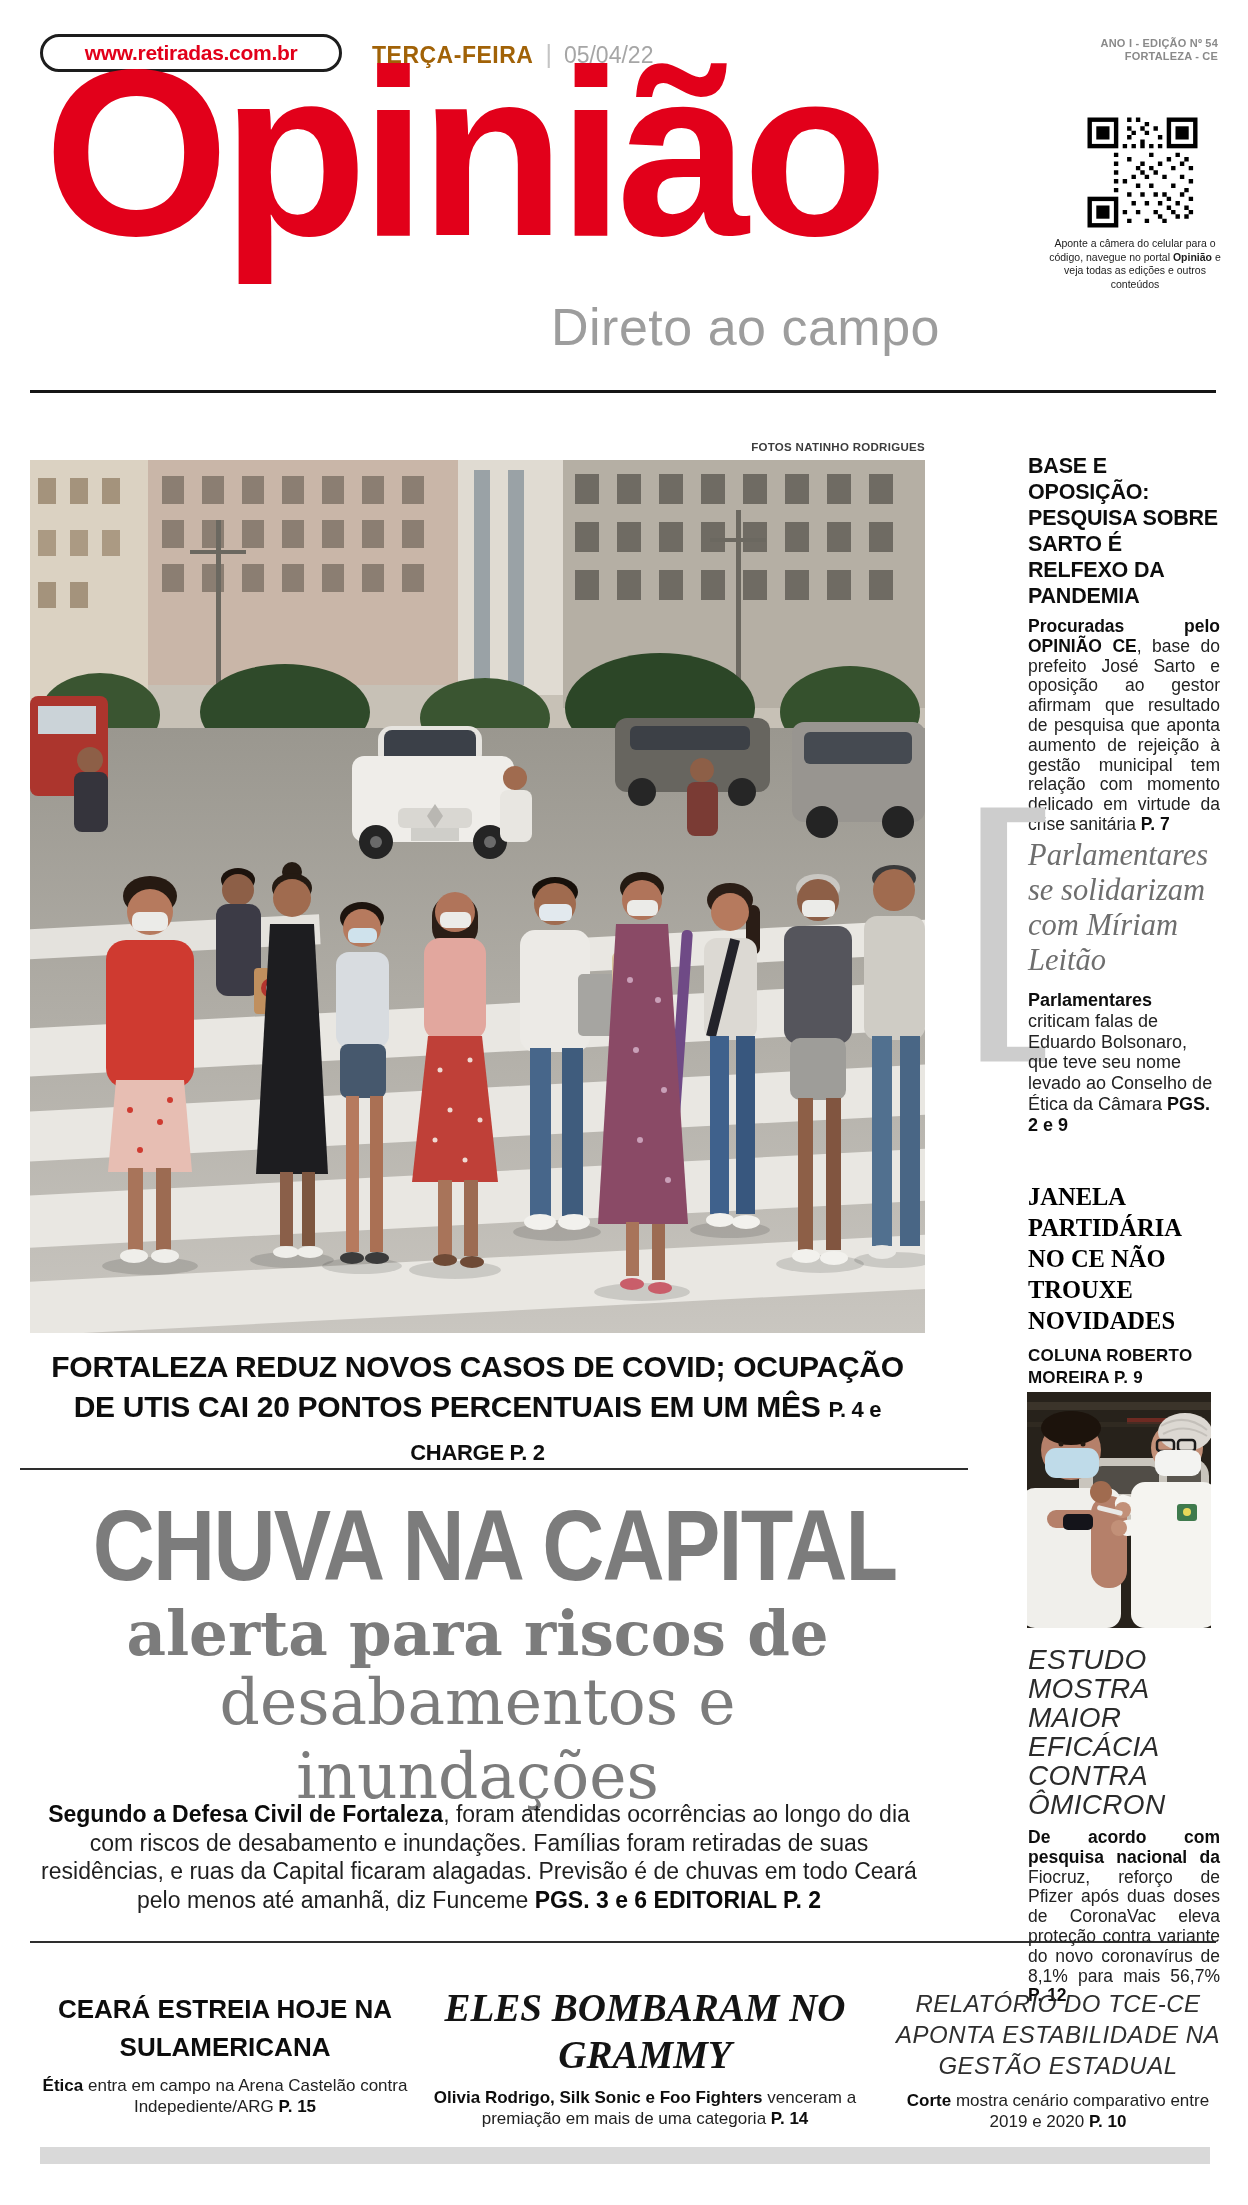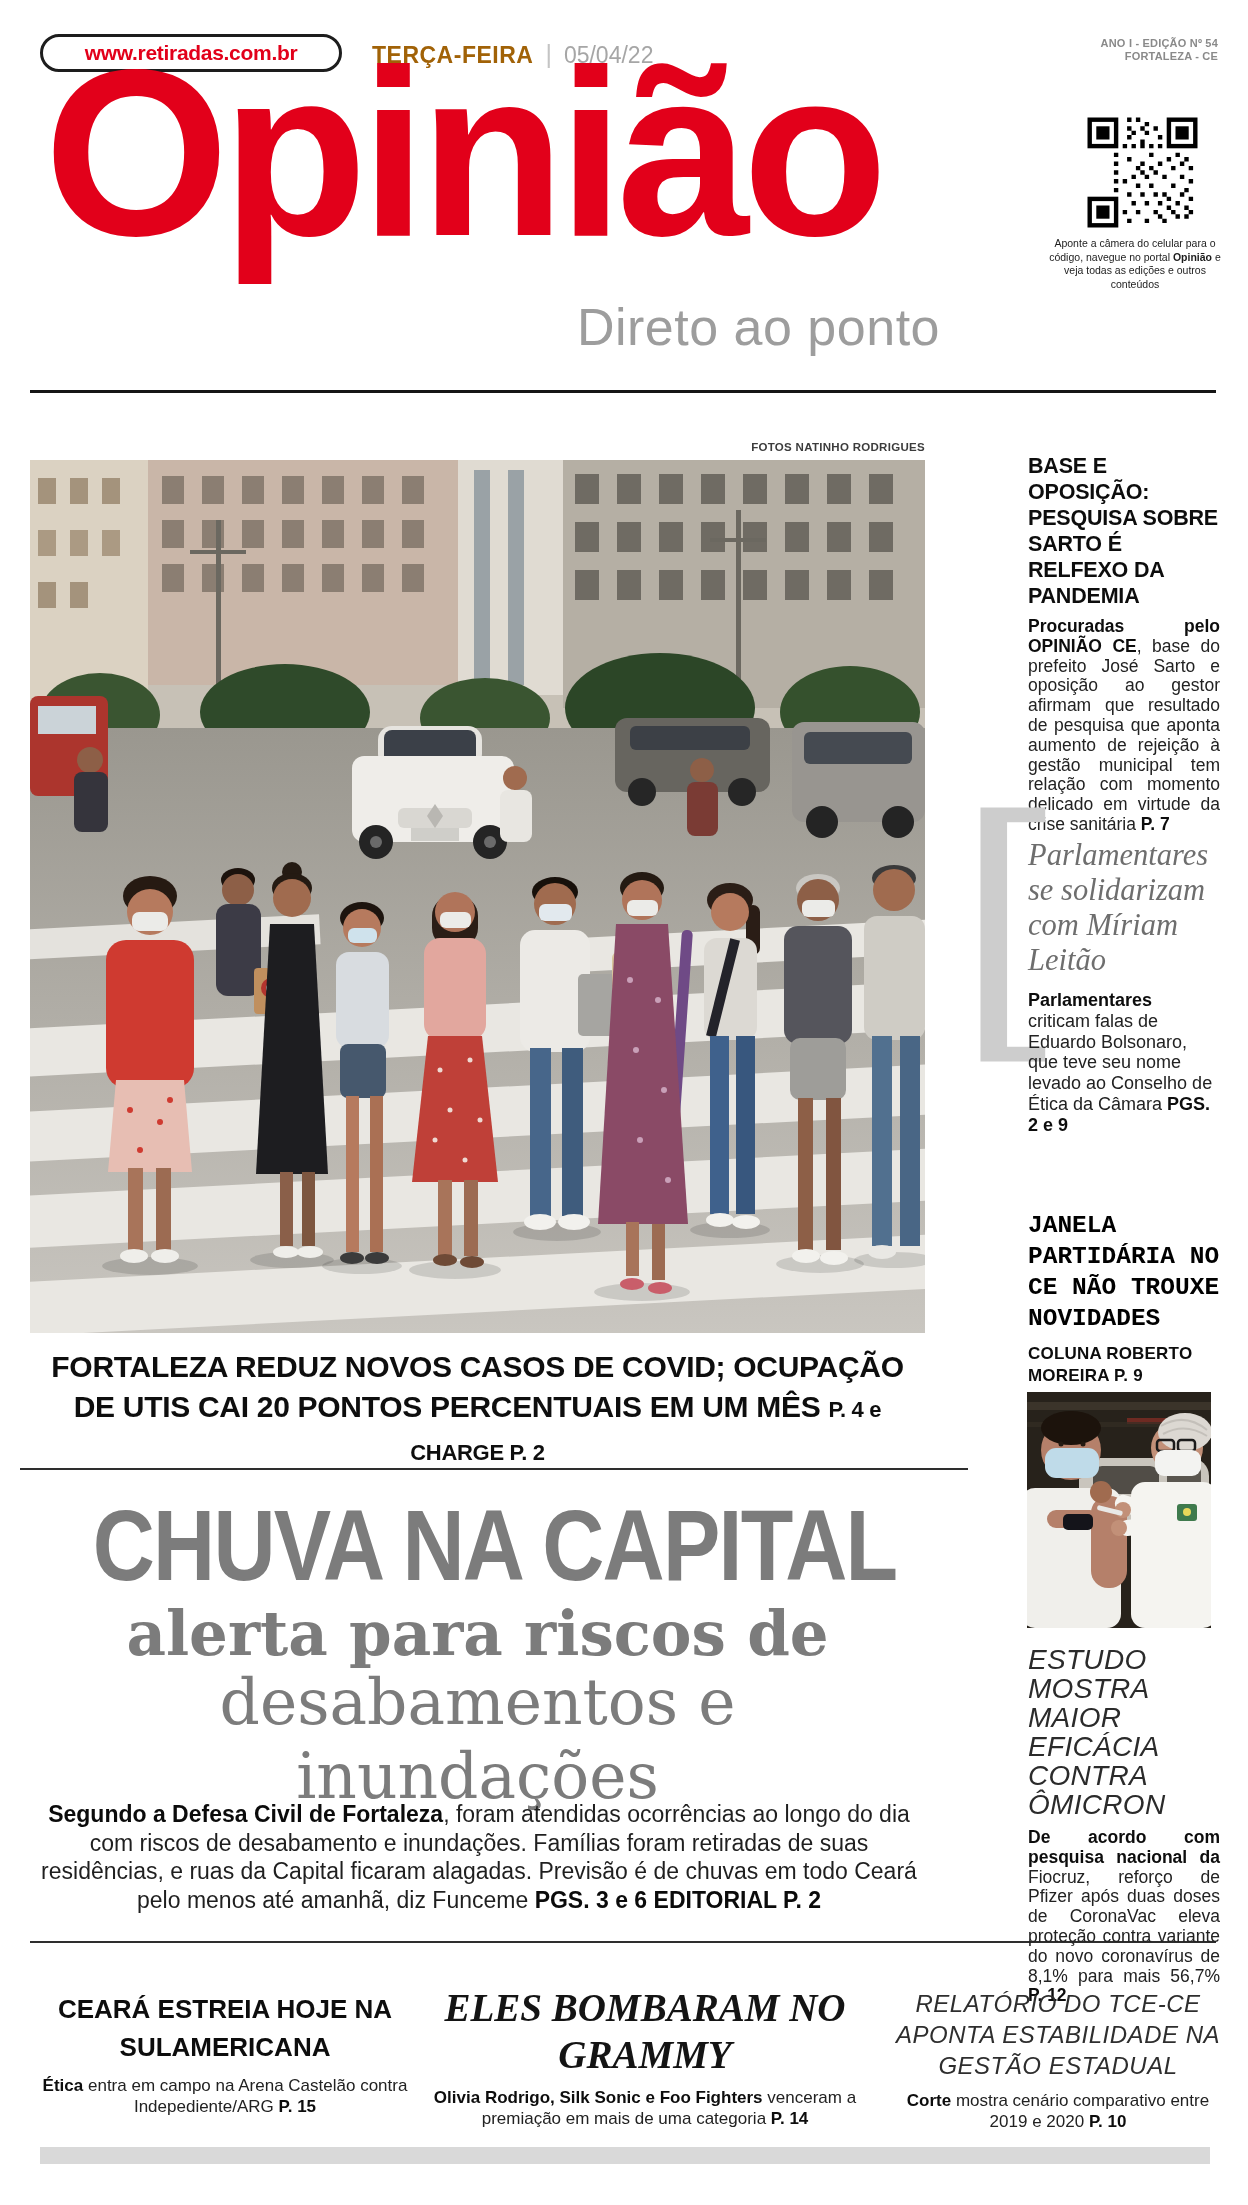--- a/index.html
+++ b/index.html
@@ -46,21 +46,21 @@
   .sb-h{font-size:21.5px;line-height:26px;font-weight:bold;letter-spacing:-0.2px;color:#0d0d0d;margin-bottom:8px;}
   .sb-b{font-size:17.5px;line-height:19.8px;text-align:justify;color:#222;}
   .sb-b b{color:#0d0d0d;}
   #quote-bracket{left:956px;top:816px;font-family:"DejaVu Serif",serif;font-size:285px;line-height:218px;color:#cdcdcd;}
   #quote{top:838px;}
   #quote .qh{font-family:"Liberation Serif",serif;font-style:italic;font-size:30.5px;line-height:35px;color:#6e6e6e;margin-bottom:12px;}
   #quote .qb{font-size:18px;line-height:20.8px;color:#222;}
   #quote .qb b{display:block;color:#0d0d0d;}
   #quote .qb .pgref{display:inline;font-weight:bold;color:#0d0d0d;}
   #janela{top:1181px;}
-  #janela .jh{font-family:Liberation Mono, monospace;font-weight:bold;font-size:24.5px;line-height:31px;color:#000;margin-top:29px;}
+  #janela .jh{font-family:Liberation Serif, serif;font-weight:bold;font-size:24.5px;line-height:31px;color:#000;}
   #janela .jr{margin-top:9px;font-weight:bold;font-size:17px;line-height:21.5px;color:#0d0d0d;letter-spacing:0.2px;}
   #vax{left:1027px;top:1392px;width:184px;height:236px;}
   #estudo{top:1645px;}
   #estudo .eh{font-style:italic;font-size:28px;line-height:29px;color:#2b2b2b;letter-spacing:0.3px;margin-bottom:9px;font-weight:normal;}
 
   
   #b1{left:30px;top:1990px;width:390px;text-align:center;}
   #b1 .h{font-weight:bold;font-size:26px;line-height:38px;color:#0d0d0d;}
   #b2{left:425px;top:1984px;width:440px;text-align:center;}
   #b2 .h{font-family:"Liberation Serif",serif;font-style:italic;font-weight:bold;font-size:39px;line-height:47px;color:#141414;}
@@ -82,21 +82,21 @@
       <span class="wd">TERÇA-FEIRA</span>
       <span class="sep">|</span>
       <span class="dt">05/04/22</span>
     </div>
   <div class="abs" id="edition">
     <div>ANO I - EDIÇÃO Nº 54</div>
     <div>FORTALEZA - CE</div>
   </div>
 
   <div class="abs" id="logo">Opinião</div>
-  <div class="abs" id="tagline">Direto ao ponto</div>
+  <div class="abs" id="tagline">Direto ao campo</div>
 
   <svg class="abs" id="qr" viewBox="0 0 122 122" xmlns="http://www.w3.org/2000/svg">
     <rect width="122" height="122" fill="#ffffff"></rect>
     <g fill="#000000">
       <rect x="5.5" y="5.5" width="30.8" height="30.8"></rect>
         <rect x="9.9" y="9.9" width="22" height="22" fill="#fff"></rect>
         <rect x="14.3" y="14.3" width="13.2" height="13.2"></rect>
       <rect x="84.7" y="5.5" width="30.8" height="30.8"></rect>
         <rect x="89.1" y="9.9" width="22" height="22" fill="#fff"></rect>
         <rect x="93.5" y="14.3" width="13.2" height="13.2"></rect>

